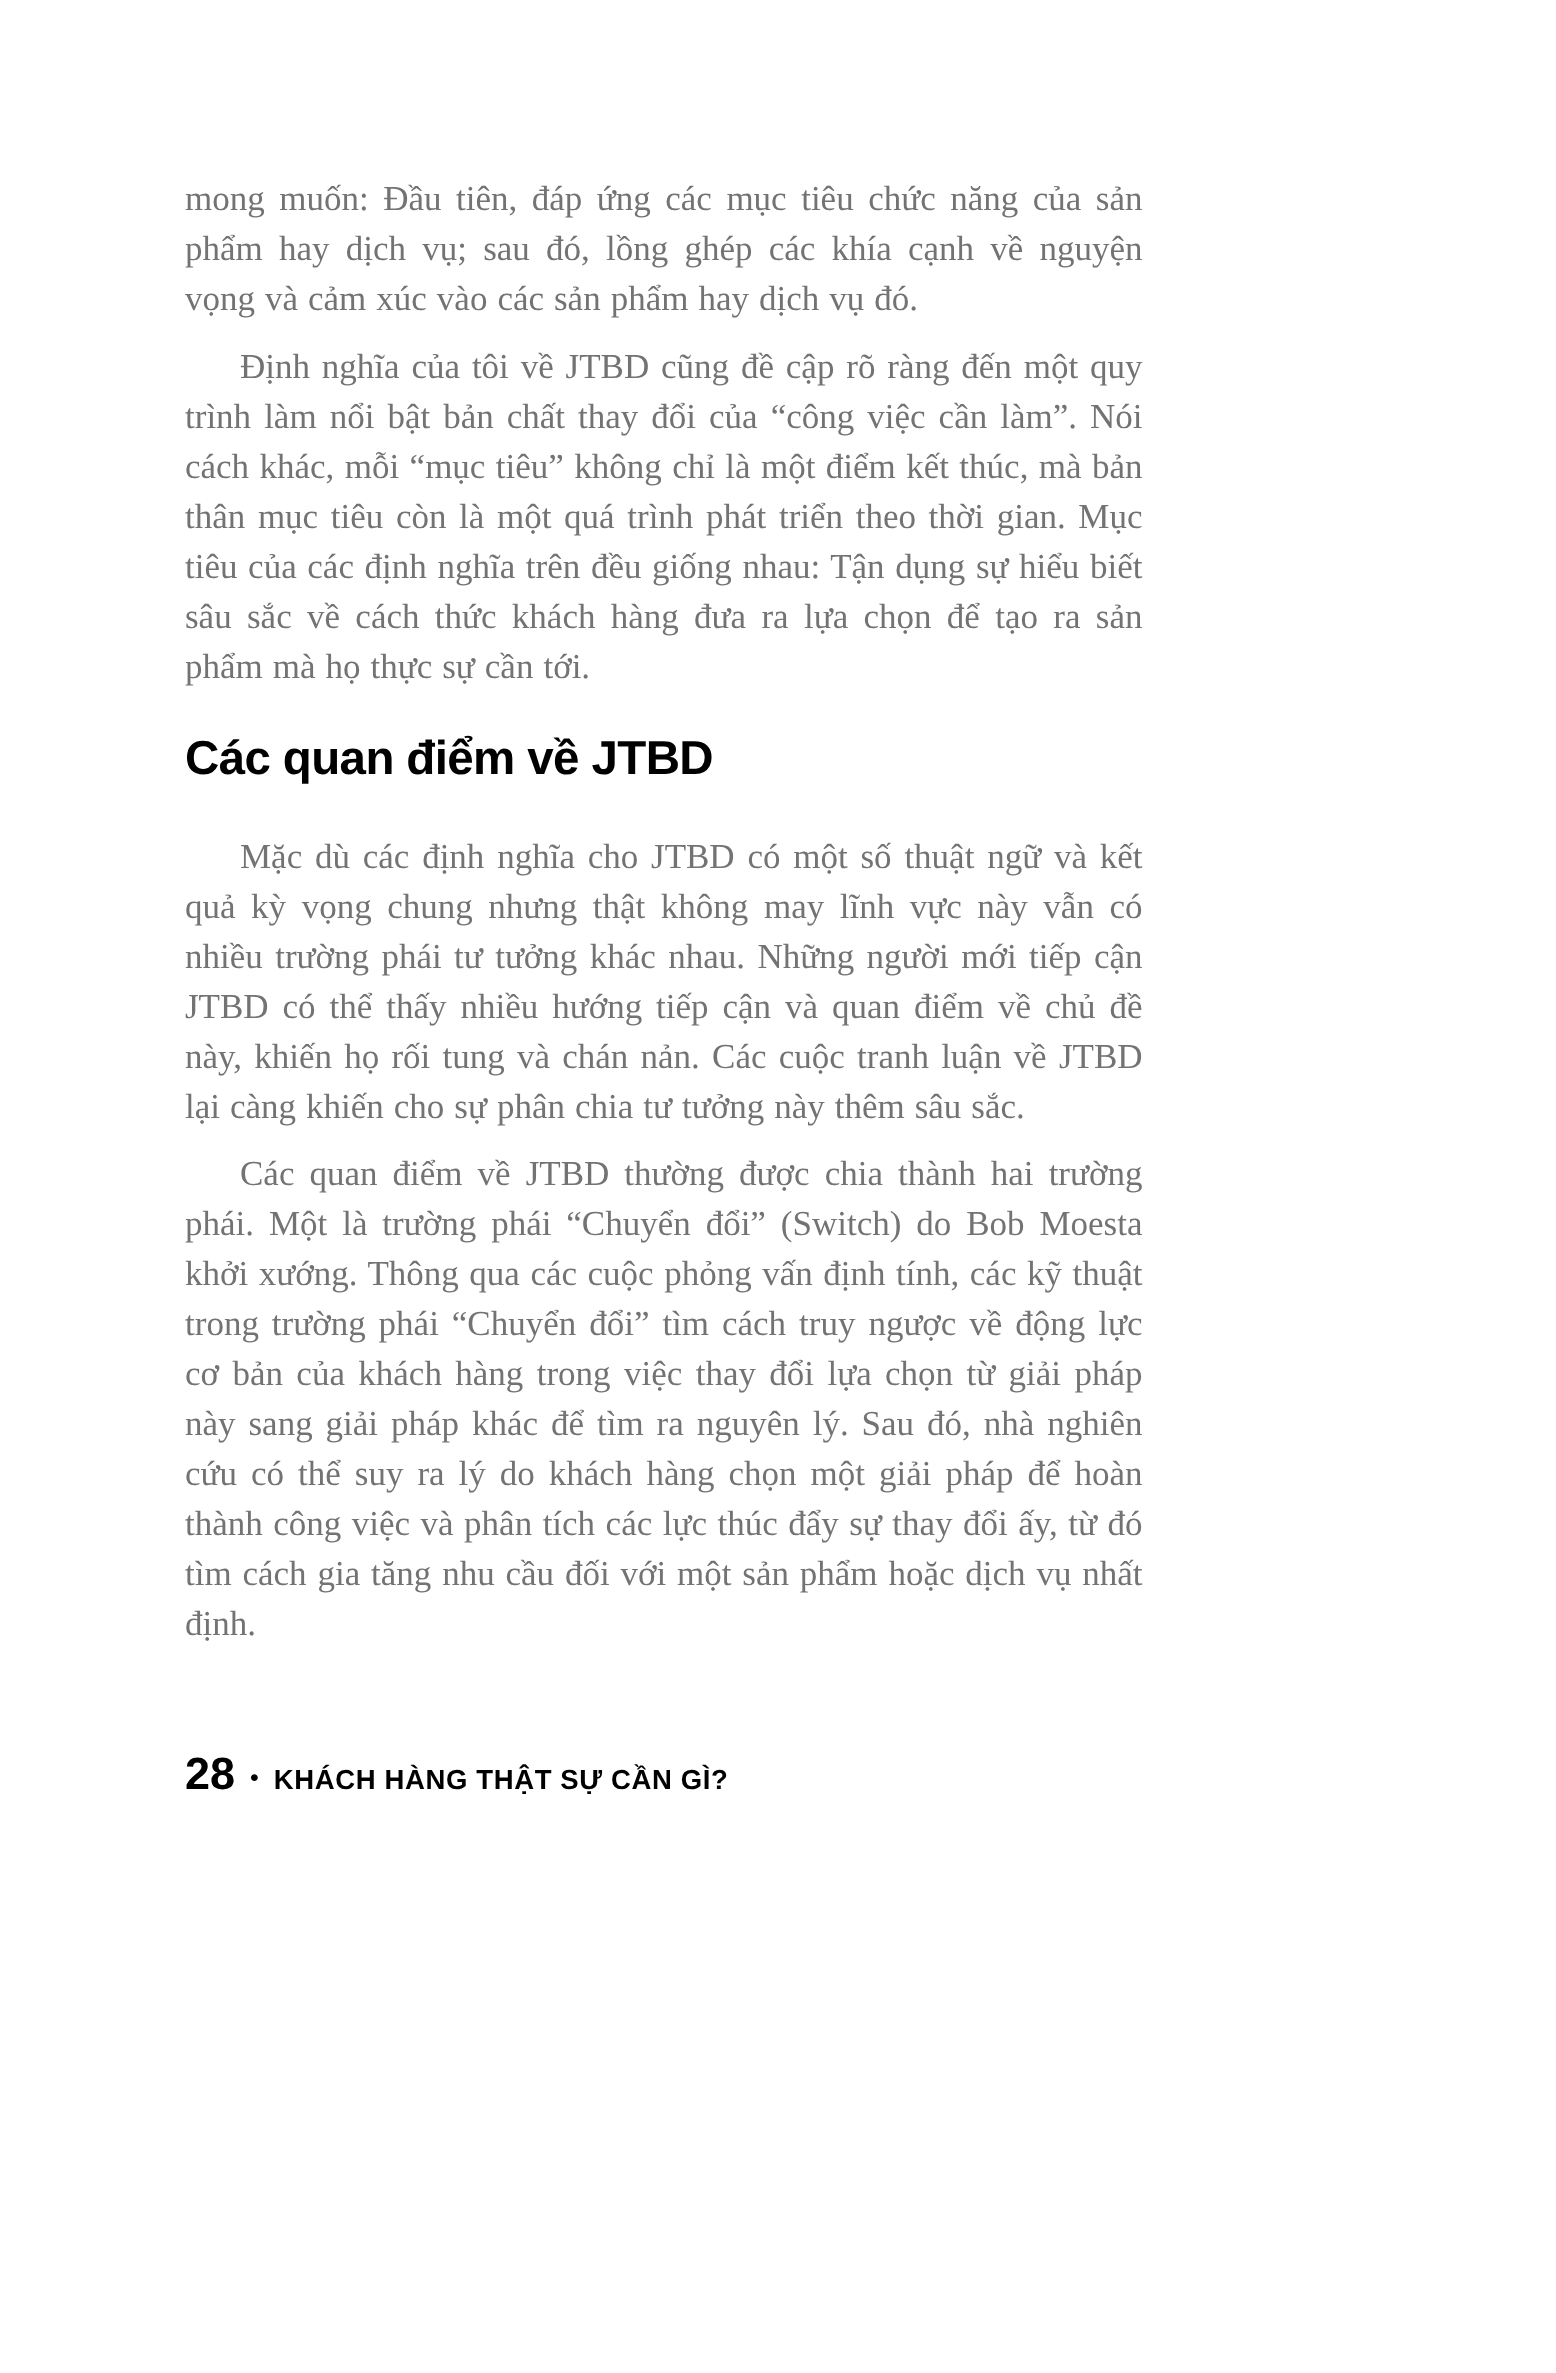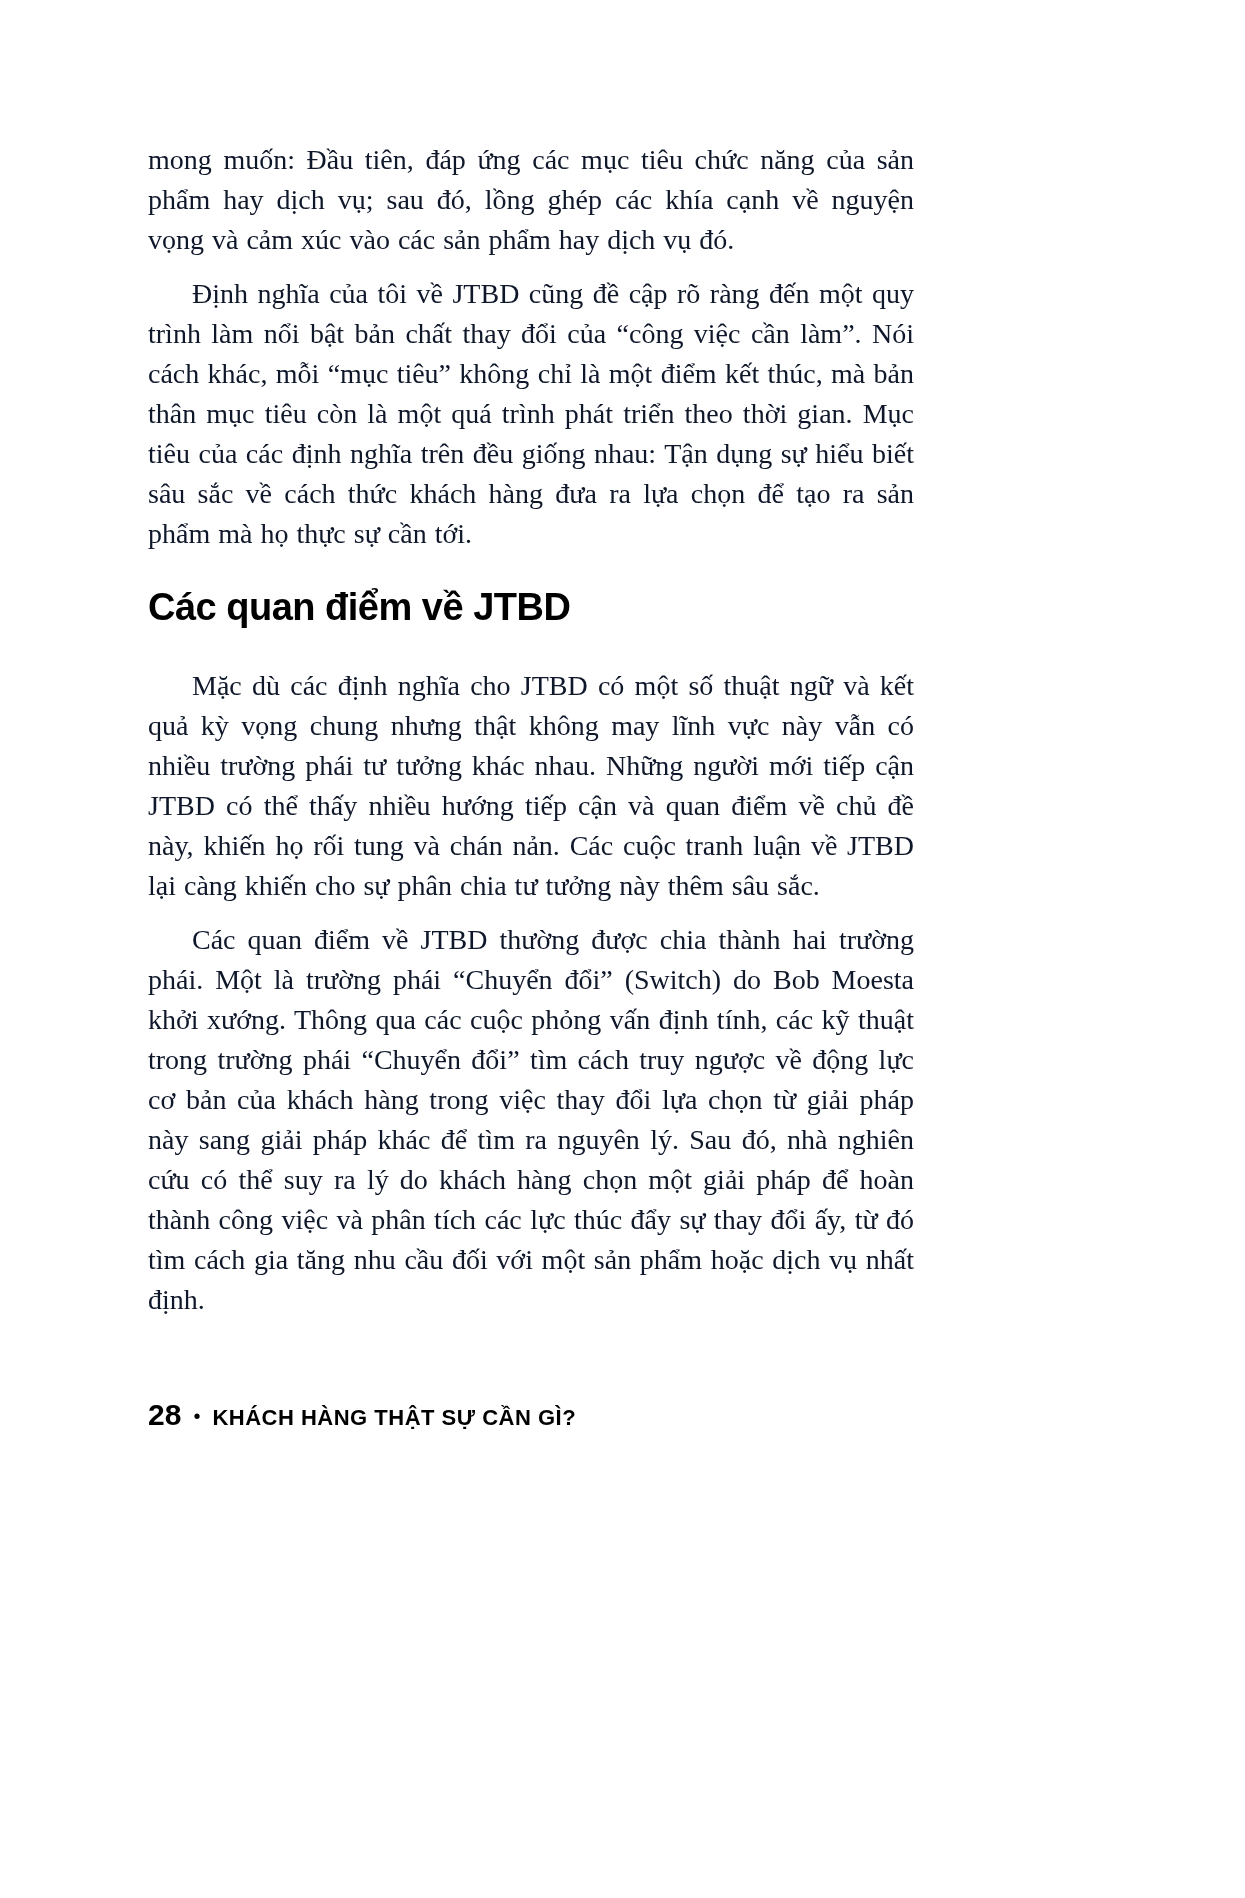--- a/index.html
+++ b/index.html
@@ -21,21 +21,21 @@
     top: 140px;
     width: 766px;
   }
   .para {
     margin: 0 0 14px 0;
     font-size: 28px;
     line-height: 40px;
     text-align: justify;
     text-indent: 44px;
     word-spacing: 1px;
-    color: #0f172a;
+    color: #737373;
   }
   .para.no-indent {
     text-indent: 0;
   }
   .section-heading {
     margin: 30px 0 36px 0;
     font-family: "Liberation Sans", sans-serif;
     font-weight: 700;
     font-size: 38px;
     line-height: 46px;
@@ -48,21 +48,21 @@
     left: 148px;
     top: 1398px;
     display: flex;
     align-items: baseline;
     gap: 12px;
     font-family: "Liberation Sans", sans-serif;
     color: #000000;
     white-space: nowrap;
   }
   .page-number {
-    font-size: 30px;
+    font-size: 36px;
     font-weight: 700;
   }
   .footer-separator {
     font-size: 20px;
     position: relative;
     top: -2px;
   }
   .book-title {
     font-size: 22px;
     font-weight: 700;

